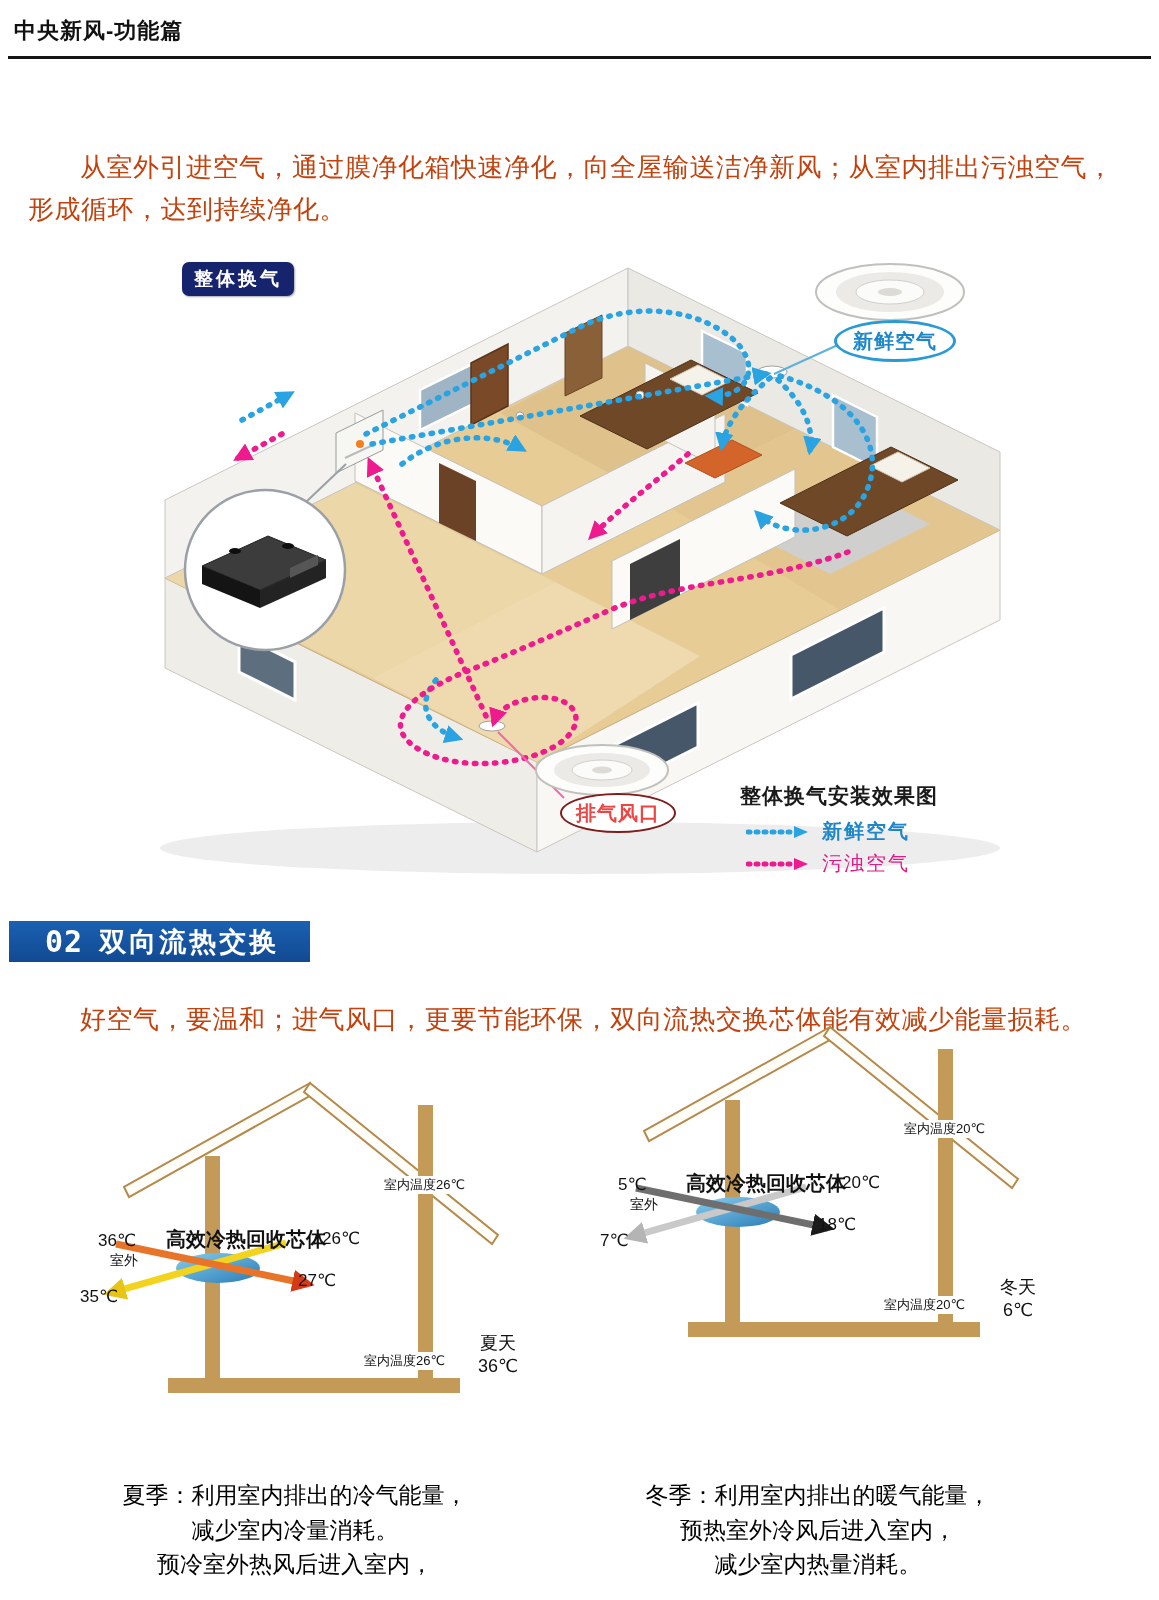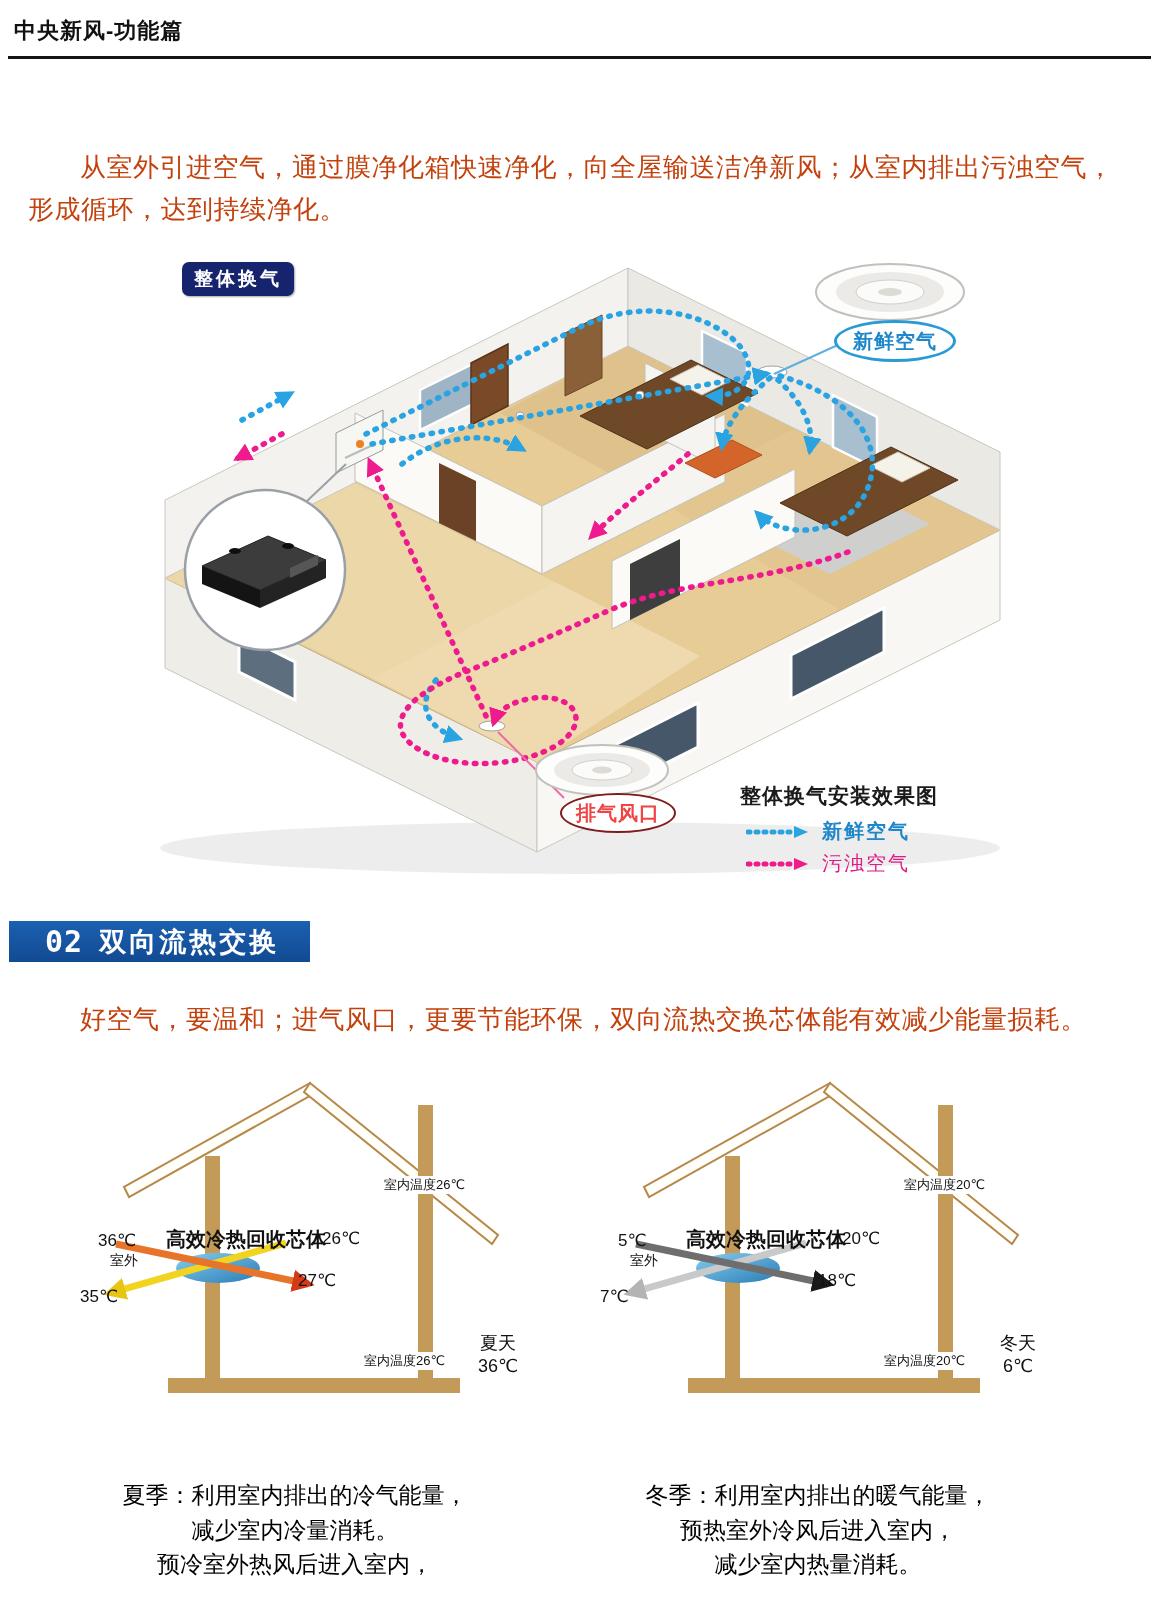--- a/index.html
+++ b/index.html
@@ -40,21 +40,21 @@
   .legend{position:absolute;left:600px;top:534px;}
   .legend-title{font-size:21px;font-weight:700;color:#1a1a1a;letter-spacing:1px;margin-bottom:8px;}
   .legend-row{display:flex;align-items:center;margin-top:5px;}
   .legend-row svg{margin-left:6px;margin-right:12px;}
   .legend-fresh{color:#1d87c9;font-size:20px;font-weight:700;letter-spacing:2px;}
   .legend-polluted{color:#e01b86;font-size:20px;font-weight:400;letter-spacing:2px;}
 
   
   .hx-house{position:absolute;width:460px;height:360px;}
   .hx-summer{left:70px;top:1080px;}
-  .hx-winter{left:590px;top:1080px;text-decoration:underline;}
+  .hx-winter{left:590px;top:1024px;text-decoration:underline;}
   .hx-house svg{position:absolute;left:0;top:0;}
   .lbl{position:absolute;white-space:nowrap;color:#111;}
   .lbl-rooftemp{left:312px;top:96px;font-size:13px;background:#fff;padding:0 2px;}
   .lbl-core{left:96px;top:146px;font-size:20px;font-weight:700;}
   .lbl-ttl{left:28px;top:150px;font-size:17px;}
   .lbl-ttr{left:204px;top:148px;font-size:17px;padding-left:48px;}
   .lbl-outdoor{left:40px;top:172px;font-size:14px;}
   .lbl-tbl{left:10px;top:206px;font-size:17px;}
   .lbl-tbr{left:228px;top:190px;font-size:17px;}
   .lbl-season{left:396px;top:252px;width:64px;text-align:center;font-size:18px;line-height:1.3;}

